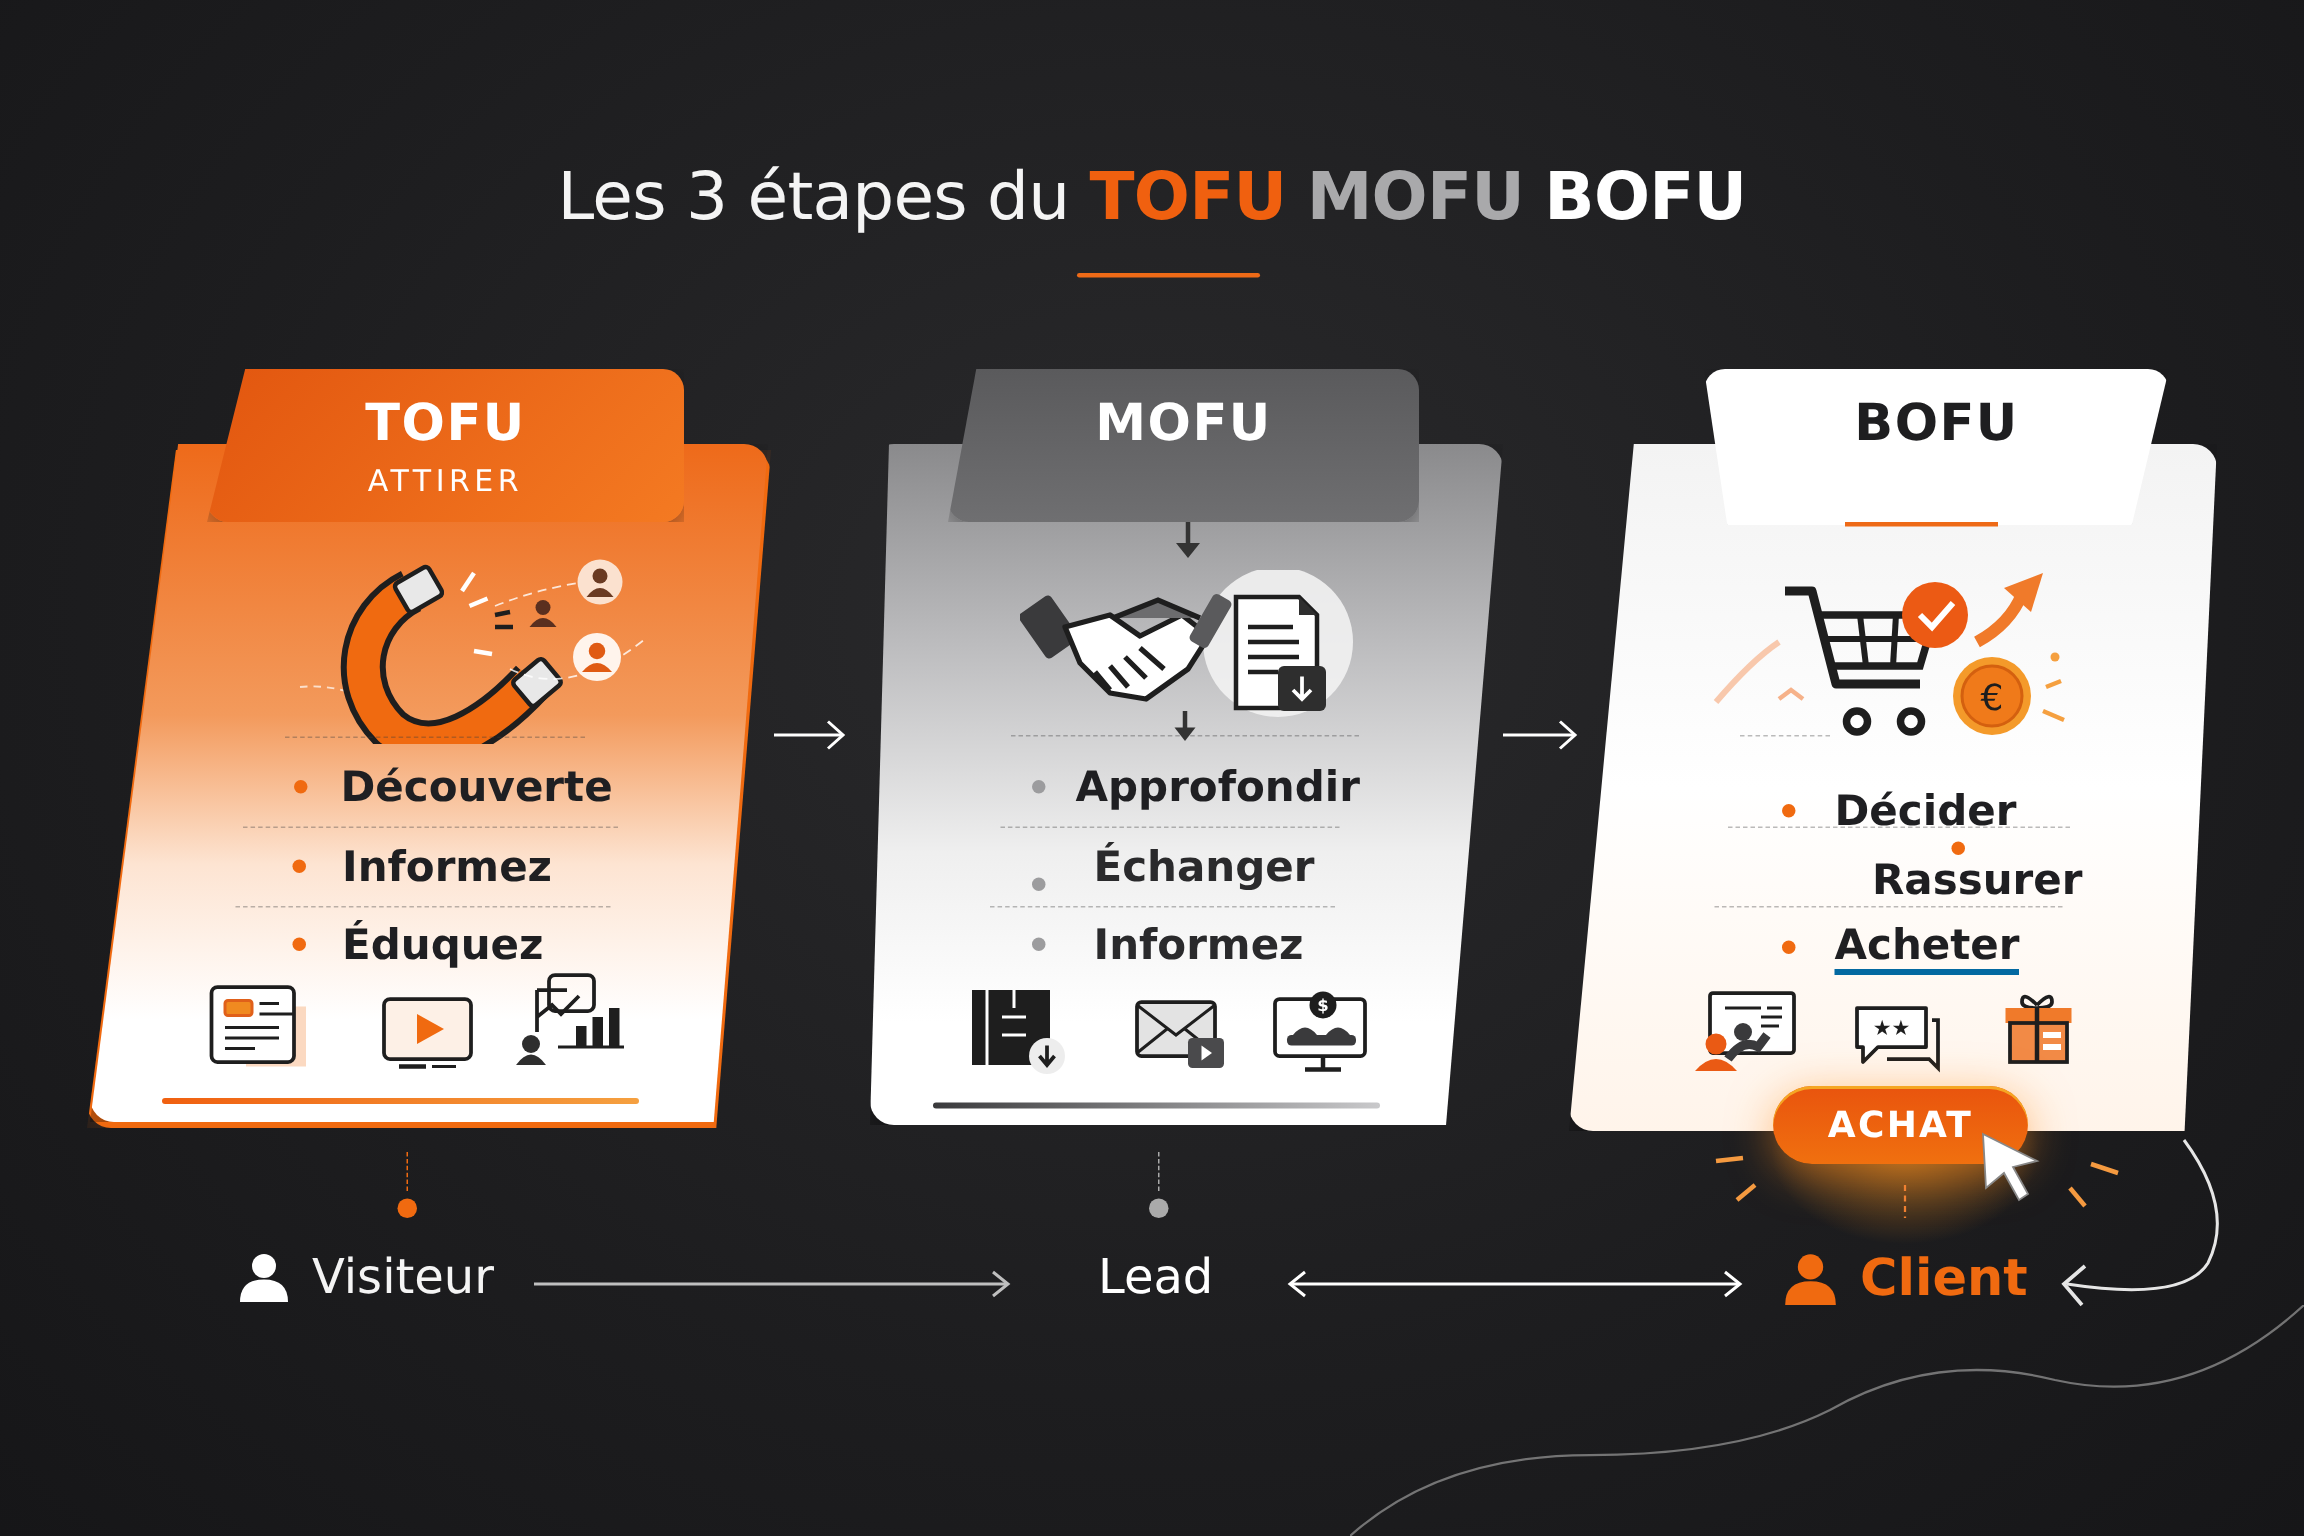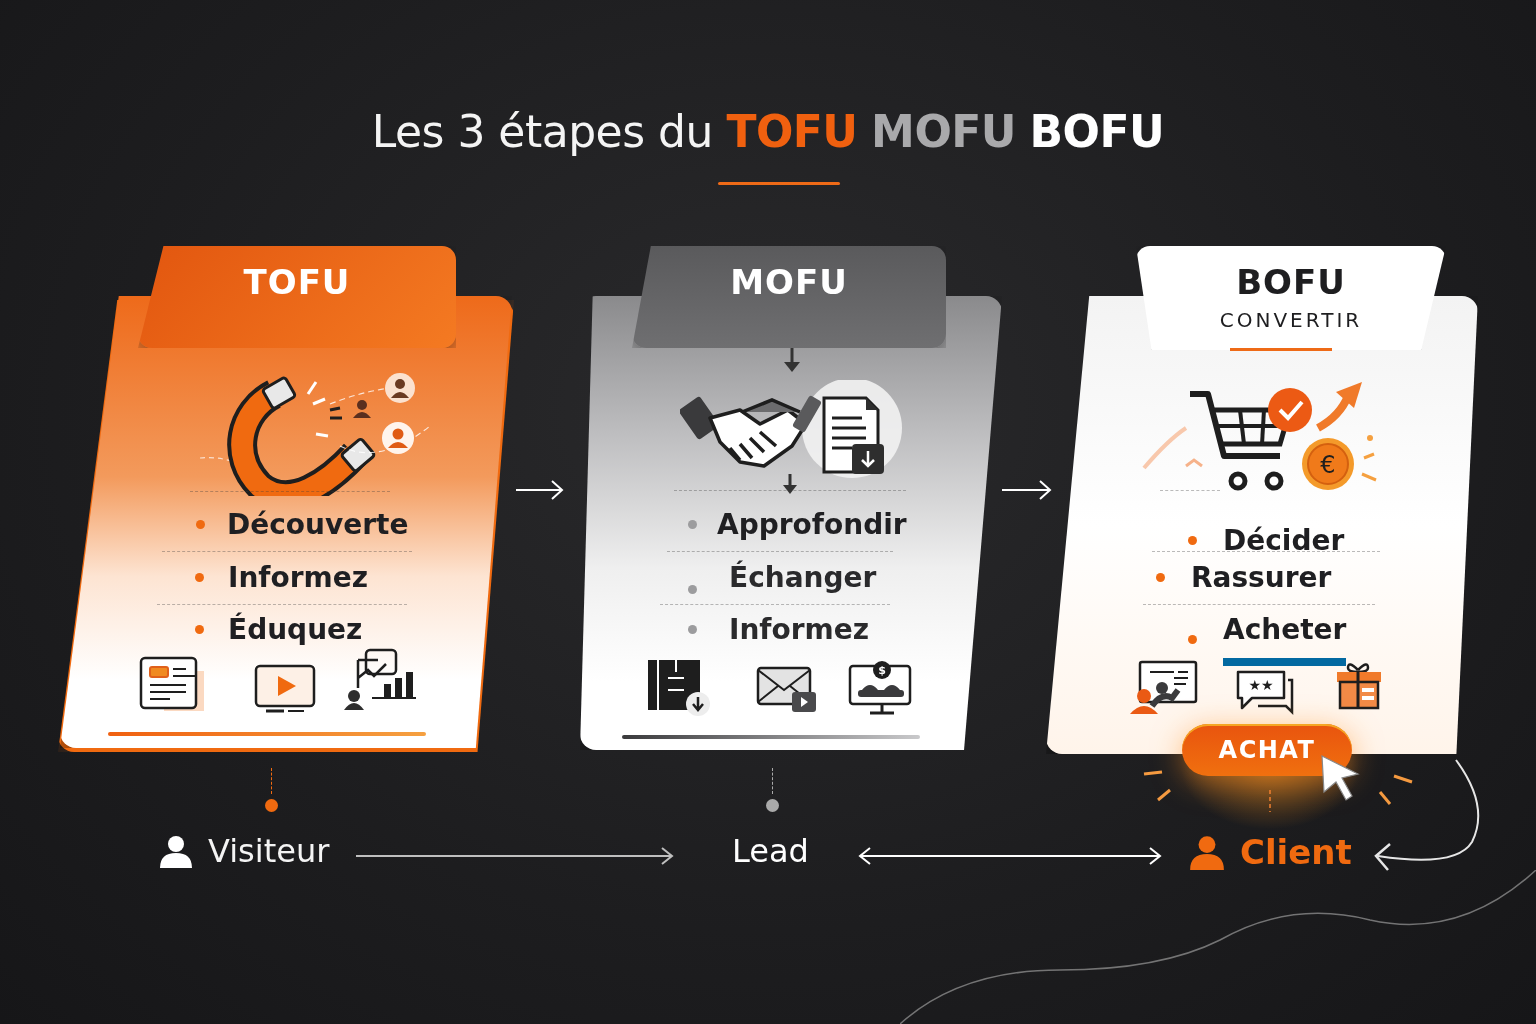--- a/index.html
+++ b/index.html
@@ -123,20 +123,21 @@
   <span class="t-tofu">TOFU</span>
   <span class="t-mofu">MOFU</span>
   <span class="t-bofu">BOFU</span>
 </div>
 <div class="title-underline"></div>
 
 <div class="card card-tofu-edge"></div>
 <div class="card card-tofu"></div>
 <div class="header-tab tab-tofu">
   <div class="tab-name">TOFU</div>
+  <div class="tab-sub">ATTIRER</div>
 </div>
 
 <svg class="illus" style="left:180px;top:366px" width="270" height="130" viewBox="0 0 270 130">
   <path d="M20 92 Q40 90 60 98" stroke="#fff" stroke-width="1.2" fill="none" stroke-dasharray="5 4" opacity="0.7"></path>
   <g transform="translate(50,10)">
     <path d="M44 18 C10 35 0 80 30 110 C60 135 100 105 125 78" stroke="#1e1e1e" stroke-width="30" fill="none" stroke-linecap="butt"></path>
     <path d="M44 18 C10 35 0 80 30 110 C60 135 100 105 125 78" stroke="#f06a10" stroke-width="22" fill="none"></path>
     <rect x="36" y="6" width="26" height="22" rx="3" transform="rotate(-30 49 17)" fill="#e8e8e8" stroke="#1e1e1e" stroke-width="3"></rect>
     <rect x="115" y="68" width="26" height="22" rx="3" transform="rotate(-40 128 79)" fill="#e8e8e8" stroke="#1e1e1e" stroke-width="3"></rect>
   </g>
@@ -285,21 +286,20 @@
 <div class="bottom-bar" style="left:622px;top:735px;width:298px;height:4px;background:linear-gradient(90deg,#3a3a3c,#c9c9cb);"></div>
 
 <svg class="step-arrow" style="left:1000px;top:478px" width="54" height="24" viewBox="0 0 54 24">
   <line x1="2" y1="12" x2="50" y2="12" stroke="#fff" stroke-width="2"></line>
   <path d="M40 3 L50 12 L40 21" stroke="#fff" stroke-width="2" fill="none"></path>
 </svg>
 
 <div class="card card-bofu"></div>
 <div class="header-tab tab-bofu">
   <div class="tab-name">BOFU</div>
-  <div class="tab-sub">CONVERTIR</div>
 </div>
 <div class="bofu-tab-underline"></div>
 
 <svg class="illus" style="left:1140px;top:376px" width="250" height="120" viewBox="0 0 250 120">
   <path d="M4 92 Q28 64 46 52" stroke="#f6b28a" stroke-width="4" fill="none" opacity="0.7"></path>
   <path d="M46 90 L54 84 L62 90" stroke="#f6b28a" stroke-width="3" fill="none"></path>
   <path d="M50 18 L68 18 L84 80 L140 80" stroke="#1e1e1e" stroke-width="6" fill="none" stroke-linejoin="round"></path>
   <path d="M72 34 L150 34 L140 68 L82 68" stroke="#1e1e1e" stroke-width="5" fill="none"></path>
   <line x1="78" y1="50" x2="146" y2="50" stroke="#1e1e1e" stroke-width="4"></line>
   <line x1="100" y1="34" x2="104" y2="68" stroke="#1e1e1e" stroke-width="4"></line>
@@ -317,28 +317,28 @@
   <line x1="224" y1="82" x2="234" y2="78" stroke="#f5a040" stroke-width="3"></line>
   <line x1="222" y1="98" x2="236" y2="104" stroke="#f5a040" stroke-width="3"></line>
 </svg>
 <div class="dash-line" style="left:1160px;top:490px;width:60px;"></div>
 
 <div class="bullet-item" style="left:1188px;top:524px;">
   <span class="bullet-dot dot-orange" style="margin-right:26px"></span>
   <span>Décider</span>
 </div>
 <div class="dash-line" style="left:1152px;top:551px;width:228px;"></div>
-<div class="bullet-item" style="left:1156px;top:561px;">
+<div class="bullet-item" style="left:1248px;top:561px;flex-direction:column;">
   <span class="bullet-dot dot-orange" style="margin-right:26px"></span>
   <span>Rassurer</span>
 </div>
 <div class="dash-line" style="left:1143px;top:604px;width:232px;"></div>
 <div class="bullet-item" style="left:1188px;top:613px;">
   <span class="bullet-dot dot-orange" style="margin-right:26px"></span>
-  <span style="border-bottom:8px solid #0369a1;padding-bottom:12px">Acheter</span>
+  <span style="border-bottom:4px solid #0369a1;padding-bottom:0">Acheter</span>
 </div>
 
 <svg class="illus" style="left:1128px;top:660px" width="70" height="56" viewBox="0 0 70 56">
   <rect x="12" y="2" width="56" height="40" rx="2" fill="#fff" stroke="#1e1e1e" stroke-width="2.5"></rect>
   <line x1="22" y1="12" x2="46" y2="12" stroke="#1e1e1e" stroke-width="2"></line>
   <line x1="50" y1="12" x2="60" y2="12" stroke="#1e1e1e" stroke-width="2"></line>
   <line x1="46" y1="18" x2="60" y2="18" stroke="#1e1e1e" stroke-width="2"></line>
   <line x1="46" y1="24" x2="58" y2="24" stroke="#1e1e1e" stroke-width="2"></line>
   <circle cx="34" cy="28" r="6" fill="#3a3a3c"></circle>
   <path d="M24 46 Q34 32 44 38 L50 30" stroke="#3a3a3c" stroke-width="6" fill="none"></path>

